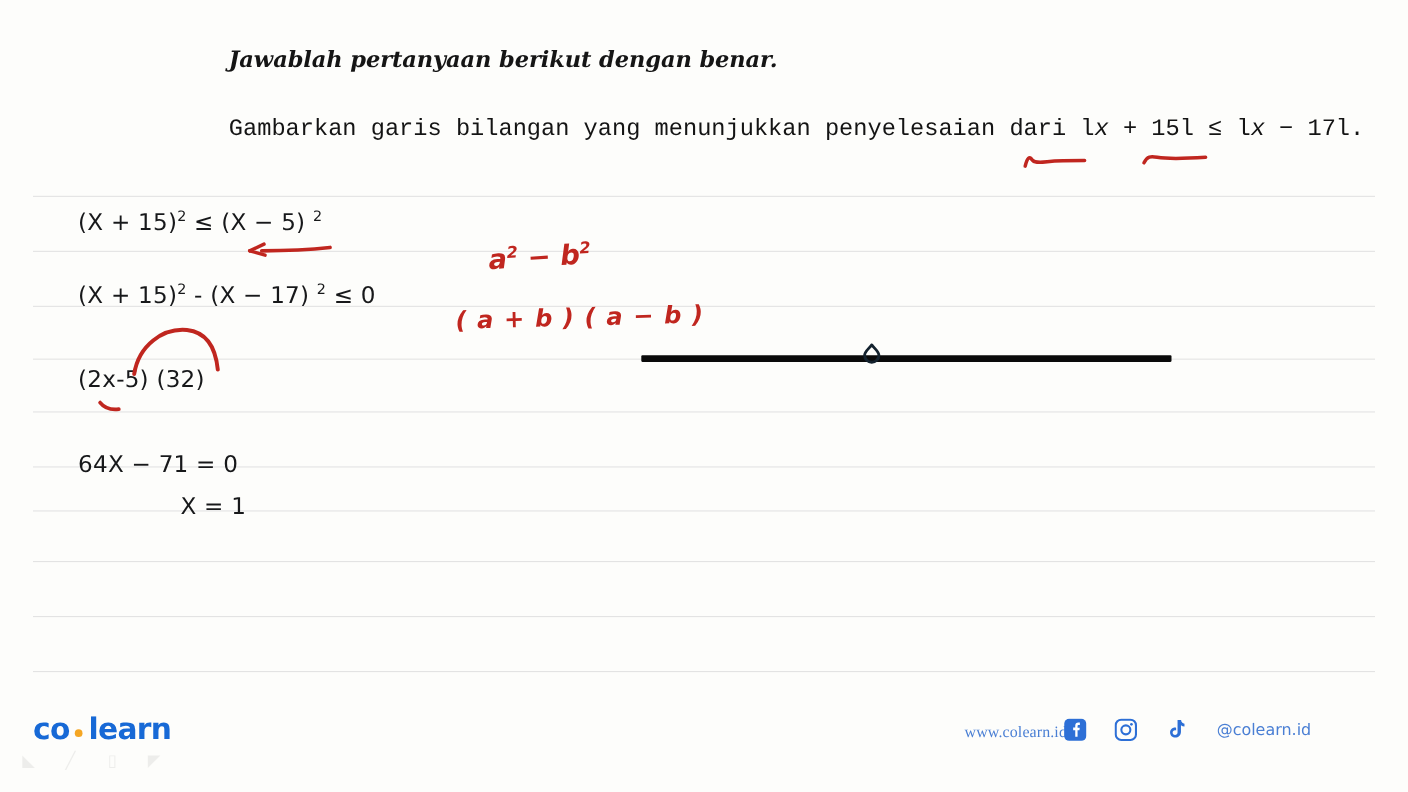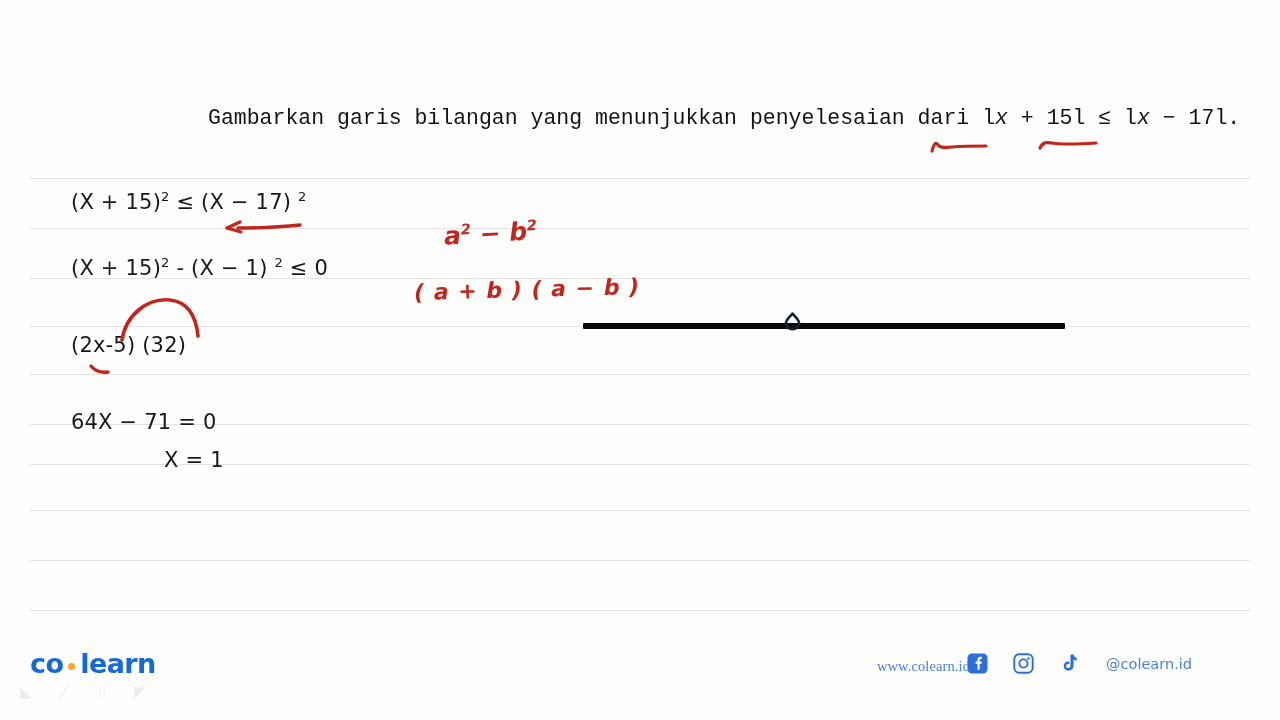--- a/index.html
+++ b/index.html
@@ -193,31 +193,32 @@
     <div class="rule" style="top:326px"></div>
     <div class="rule" style="top:374px"></div>
     <div class="rule" style="top:424px"></div>
     <div class="rule" style="top:464px"></div>
     <div class="rule" style="top:510px"></div>
     <div class="rule" style="top:560px"></div>
     <div class="rule" style="top:610px"></div>
   </div>
 
   <div id="question-block">
+    <div id="instruction">Jawablah pertanyaan berikut dengan benar.</div>
 
     <div id="question-text">
       <span>Gambarkan garis bilangan yang menunjukkan penyelesaian dari l</span><span class="var">x</span><span> + 15l ≤ l</span><span class="var">x</span><span> − 17l.</span>
     </div>
   </div>
 
   <div id="solution-block">
 
-    <div class="eqn" id="eqn-1"><span>(X + 15)</span><sup>2</sup><span> ≤ (X − 17) </span><sup>2</sup></div>
-
-    <div class="eqn" id="eqn-2"><span>(X + 15)</span><sup>2</sup><span> - (X − 1) </span><sup>2</sup><span> ≤ 0</span></div>
+    <div class="eqn" id="eqn-1"><span>(X + 15)</span><sup>2</sup><span> ≤ (X − 5) </span><sup>2</sup></div>
+
+    <div class="eqn" id="eqn-2"><span>(X + 15)</span><sup>2</sup><span> - (X − 17) </span><sup>2</sup><span> ≤ 0</span></div>
 
     <div class="eqn" id="eqn-3">(2x-5) (32)</div>
 
     <div class="eqn" id="eqn-4">64X − 71 = 0</div>
 
     <div class="eqn" id="eqn-5">X = 1</div>
   </div>
 
   <div id="annotation-layer">
 

